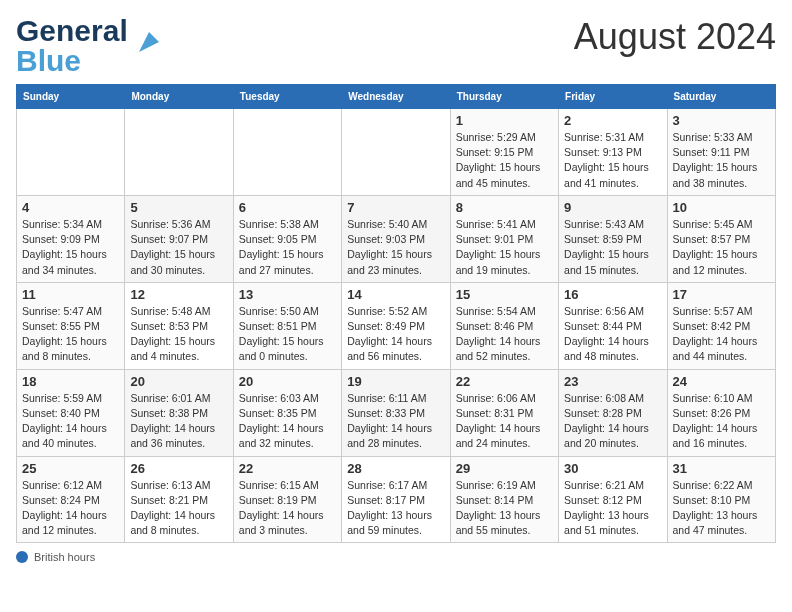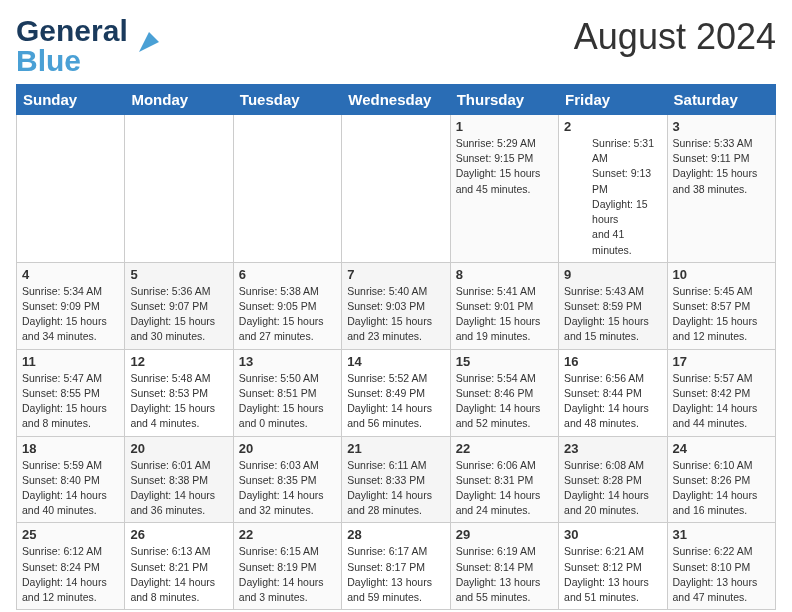--- a/index.html
+++ b/index.html
@@ -37,21 +37,21 @@
     .calendar {
       width: 100%;
       border-collapse: collapse;
       font-size: 11px;
     }
     .calendar th {
       background-color: #2a6db5;
       color: #fff;
       text-align: left;
       padding: 6px 6px;
-      font-size: 15px;
+      font-size: 10px;
       font-weight: bold;
       border: 1px solid #2a6db5;
     }
     .calendar td {
       border: 1px solid #ccc;
       vertical-align: top;
       padding: 4px 5px;
       width: 108px;
       min-height: 80px;
       background: #fff;
@@ -135,21 +135,21 @@
         <td class="empty-cell"></td>
         <td>
           <span class="day-num">1</span>
           <div class="day-info" style="white-space: pre-line;">Sunrise: 5:29 AM
 Sunset: 9:15 PM
 Daylight: 15 hours
 and 45 minutes.</div>
         </td>
         <td>
           <span class="day-num">2</span>
-          <div class="day-info" style="white-space: pre-line; margin-left: 28px;">Sunrise: 5:31 AM
+          <div class="day-info" style="white-space: pre-line;">Sunrise: 5:31 AM
 Sunset: 9:13 PM
 Daylight: 15 hours
 and 41 minutes.</div>
         </td>
         <td>
           <span class="day-num">3</span>
           <div class="day-info" style="white-space: pre-line;">Sunrise: 5:33 AM
 Sunset: 9:11 PM
 Daylight: 15 hours
 and 38 minutes.</div>
@@ -273,21 +273,21 @@
 and 36 minutes.</div>
         </td>
         <td>
           <span class="day-num">20</span>
           <div class="day-info" style="white-space: pre-line;">Sunrise: 6:03 AM
 Sunset: 8:35 PM
 Daylight: 14 hours
 and 32 minutes.</div>
         </td>
         <td>
-          <span class="day-num">21</span>
+          <span class="day-num">19</span>
           <div class="day-info" style="white-space: pre-line;">Sunrise: 6:11 AM
 Sunset: 8:33 PM
 Daylight: 14 hours
 and 28 minutes.</div>
         </td>
         <td>
           <span class="day-num">22</span>
           <div class="day-info" style="white-space: pre-line;">Sunrise: 6:06 AM
 Sunset: 8:31 PM
 Daylight: 14 hours

